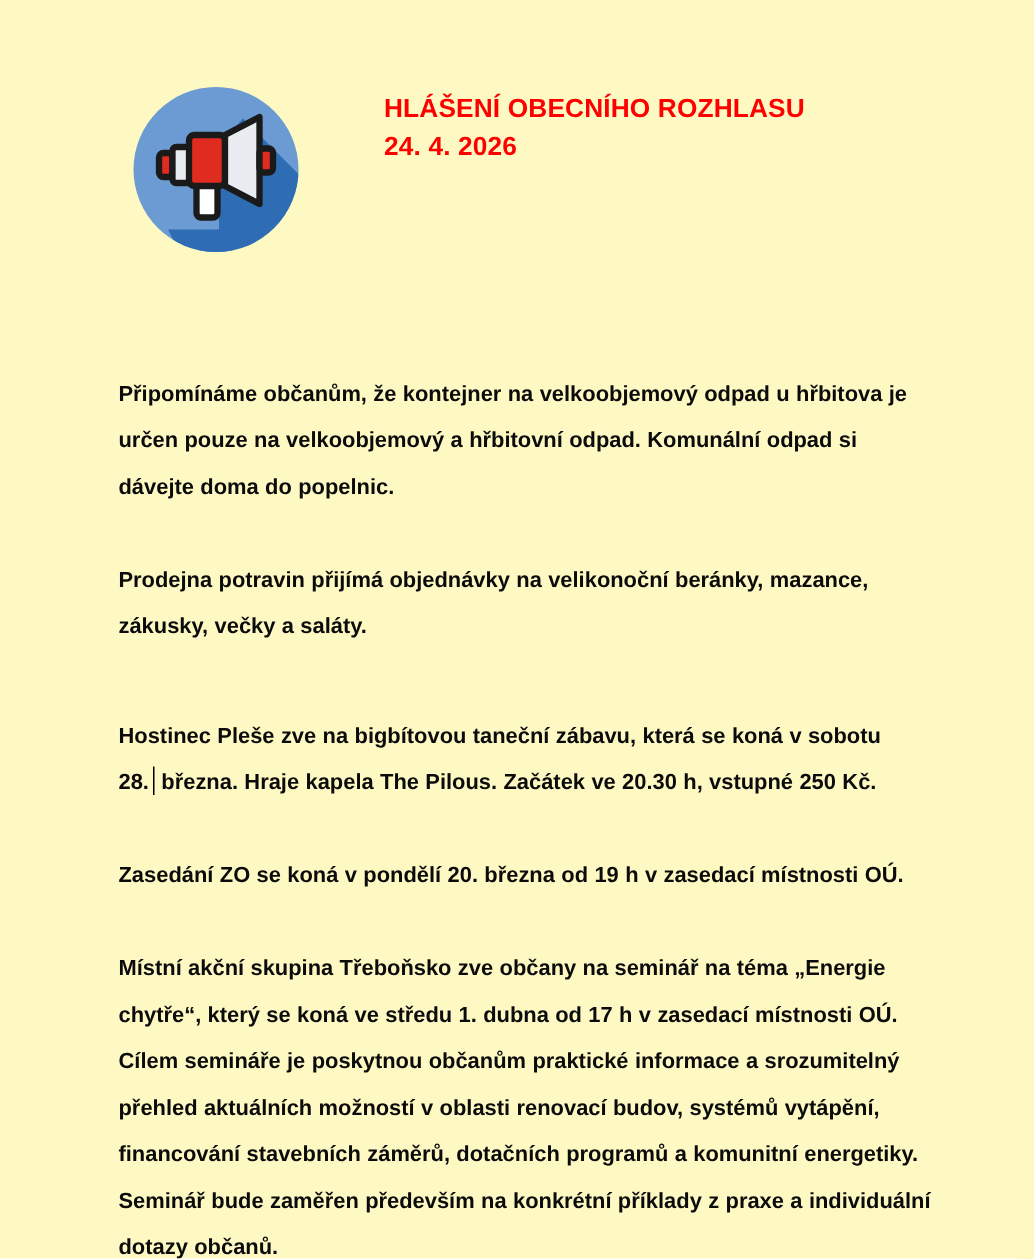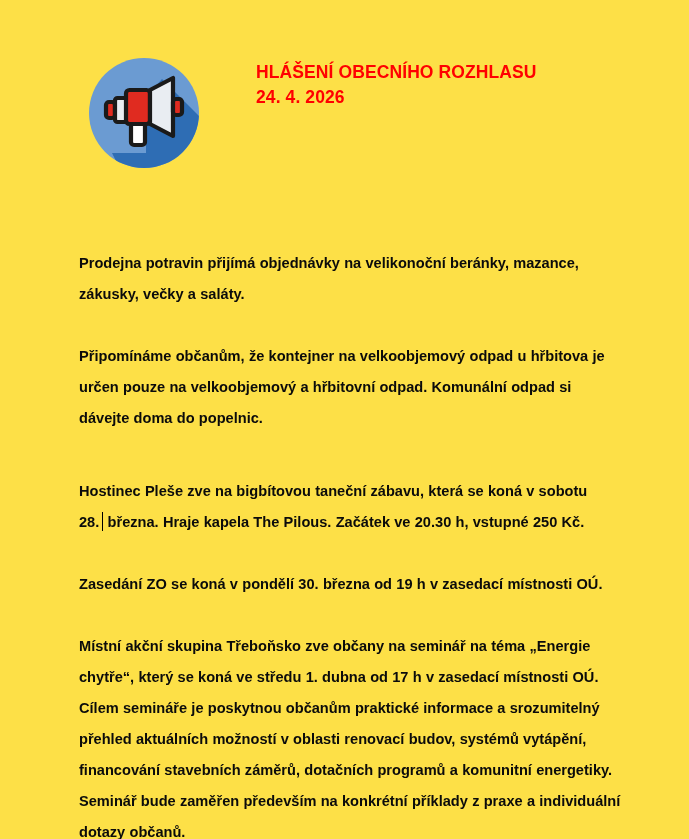--- a/index.html
+++ b/index.html
@@ -14,21 +14,21 @@
     height: 839px;
     position: relative;
     overflow: hidden;
     font-family: "Liberation Sans", "DejaVu Sans", sans-serif;
     -webkit-font-smoothing: antialiased;
   }
 
   .page {
     position: absolute;
     inset: 0;
-    background: #fde047;
+    background: #fef9c3;
     padding-left: 32px;
   }
 
   
   .header {
     position: absolute;
     left: 0;
     top: 40px;
     width: 689px;
     height: 150px;
@@ -141,27 +141,27 @@
 
     <div class="title-block">
       <div class="title-line">HLÁŠENÍ OBECNÍHO ROZHLASU</div>
       <div class="title-line">24. 4. 2026</div>
     </div>
 
   </div>
 
   <div class="body-text">
 
+    <p class="para p1">Připomínáme občanům, že kontejner na velkoobjemový odpad u hřbitova je určen pouze na velkoobjemový a hřbitovní odpad. Komunální odpad si dávejte doma do popelnic.</p>
+
     <p class="para p2">Prodejna potravin přijímá objednávky na velikonoční beránky, mazance, zákusky, večky a saláty.</p>
-
-    <p class="para p1">Připomínáme občanům, že kontejner na velkoobjemový odpad u hřbitova je určen pouze na velkoobjemový a hřbitovní odpad. Komunální odpad si dávejte doma do popelnic.</p>
 
     <p class="para p3">
       <span>Hostinec Pleše zve na bigbítovou taneční zábavu, která se koná v sobotu 28.</span><span class="caret"></span><span> března. Hraje kapela The Pilous. Začátek ve 20.30 h, vstupné 250 Kč.</span>
     </p>
 
-    <p class="para p4">Zasedání ZO se koná v pondělí 30. března od 19 h v zasedací místnosti OÚ.</p>
+    <p class="para p4">Zasedání ZO se koná v pondělí 20. března od 19 h v zasedací místnosti OÚ.</p>
 
     <p class="para p5">Místní akční skupina Třeboňsko zve občany na seminář na téma „Energie chytře“, který se koná ve středu 1. dubna od 17 h v zasedací místnosti OÚ. Cílem semináře je poskytnou občanům praktické informace a srozumitelný přehled aktuálních možností v oblasti renovací budov, systémů vytápění, financování stavebních záměrů, dotačních programů a komunitní energetiky. Seminář bude zaměřen především na konkrétní příklady z praxe a individuální dotazy občanů.</p>
 
   </div>
 
 </div>
 
 </body></html>

